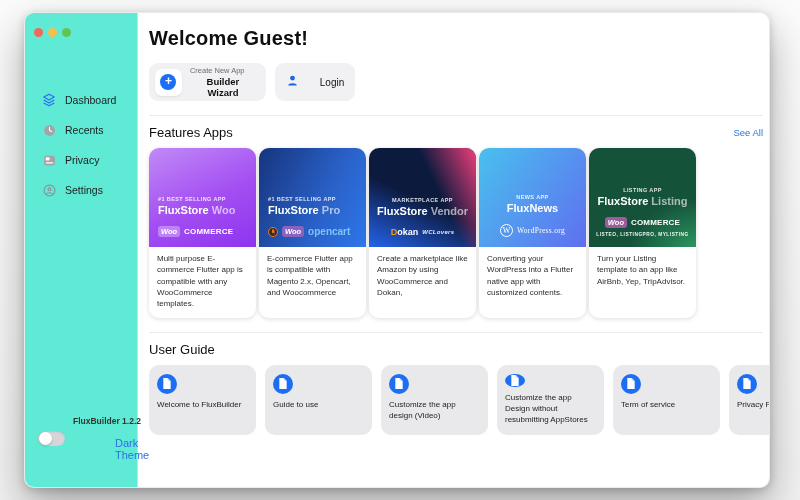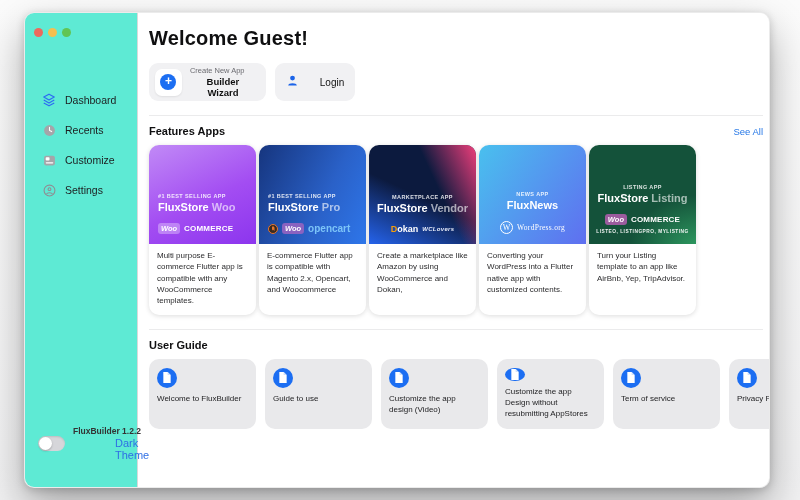--- a/index.html
+++ b/index.html
@@ -27,21 +27,21 @@
   .tl.red { background:#ec6a5e; } .tl.yellow { background:#f5bf4f; } .tl.green { background:#61c554; }
   .nav { margin-top:48px; display:flex; flex-direction:column; }
   .nav-item { display:flex; align-items:center; gap:9px; padding:8px 0 8px 17px; cursor:pointer; }
   .nav-ic { width:14px; height:14px; display:inline-flex; align-items:center; justify-content:center; }
   .nav-label { font-size:10.5px; color:#1d1d1f; }
   .side-footer { margin-top:auto; padding:0 0 26px 13px; display:flex; align-items:center; gap:8px; }
   .toggle { width:27px; height:15px; border-radius:8px; background:#d6d6da;
     box-shadow:inset 0 1px 2px rgba(0,0,0,.12); position:relative; cursor:pointer; flex-shrink:0; }
   .toggle .knob { position:absolute; left:1px; top:1px; width:13px; height:13px; border-radius:50%;
     background:#ffffff; box-shadow:0 1px 2px rgba(0,0,0,.25); }
-  .foot-texts { display:flex; flex-direction:column; gap:1px; }
+  .foot-texts { display:flex; flex-direction:column; gap:11px; }
   .foot-version { font-size:8.5px; font-weight:700; color:#333; }
   .foot-theme { font-size:11px; color:#2f6fe4; cursor:pointer;margin-left:42px; }
   
   .main { flex:1; padding:14px 0 0 11px; overflow:hidden; position:relative; }
   .page-title { font-size:20px; font-weight:700; color:#0f0f10; letter-spacing:.2px; }
   .actions { display:flex; gap:9px; margin-top:13px; }
   .btn { border:none; background:#f1f1f3; border-radius:9px; height:38px; display:flex;
     align-items:center; cursor:pointer; font-family:inherit; }
   .btn-create { width:117px; padding:0 10px 0 6px; gap:8px; }
   .plus-wrap { width:27px; height:27px; background:#ffffff; border-radius:7px;
@@ -49,21 +49,21 @@
   .plus-circle { width:16px; height:16px; background:#1c6ef2; border-radius:50%; color:#fff;
     font-size:12px; line-height:15px; text-align:center; font-weight:700; display:block; }
   .btn-texts { display:flex; flex-direction:column; align-items:flex-start; gap:1px; }
   .btn-top { font-size:7.5px; color:#6b6b70; }
   .btn-bottom { font-size:9.5px; font-weight:700; color:#111; }
   .btn-login { width:80px; padding:0 12px; gap:21px; justify-content:center; }
   .btn-login span.lbl { font-size:10px; color:#111; }
   .divider { border-top:1px solid #ebebec; margin:14px 6px 0 0; }
   .section-head { display:flex; align-items:center; justify-content:space-between;
     margin:9px 6px 0 0; }
-  .section-title { font-size:11px; font-weight:700; color:#0f0f10; }
+  .section-title { font-size:13px; font-weight:400; color:#0f0f10; }
   .see-all { font-size:9.5px; color:#2577e6; cursor:pointer; text-decoration:none; }
   
   .cards-row { display:flex; gap:3px; margin-top:8px; }
   .fcard { width:107px; flex-shrink:0; background:#fff; border-radius:10px;
     box-shadow:0 1px 5px rgba(0,0,0,.14); overflow:hidden; cursor:pointer; }
   .hero { height:99px; display:flex; flex-direction:column; justify-content:flex-end;
     padding:0 8px 10px 9px; color:#fff; }
   .hero.center { align-items:center; text-align:center; padding:0 6px 10px 6px; }
   .hero1 { background:linear-gradient(155deg,#c18af6 0%,#a34df2 55%,#8c35ee 100%); }
   .hero2 { background:linear-gradient(115deg,#16357e 0%,#2a61c8 60%,#2e76ea 100%);justify-content:flex-end; }
@@ -141,21 +141,21 @@
         <span class="nav-label">Recents</span>
       </div>
       <div class="nav-item">
         <span class="nav-ic">
           <svg width="13" height="13" viewBox="0 0 24 24">
             <rect x="2" y="3" width="20" height="18" rx="4" fill="#a5a5a9"></rect>
             <rect x="5" y="6" width="7" height="6" rx="1.5" fill="#fff"></rect>
             <rect x="5" y="15" width="14" height="2.6" rx="1.3" fill="#fff"></rect>
           </svg>
         </span>
-        <span class="nav-label">Customize</span>
+        <span class="nav-label">Privacy</span>
       </div>
       <div class="nav-item">
         <span class="nav-ic">
           <svg width="13" height="13" viewBox="0 0 24 24" fill="none" stroke="#8e8e93" stroke-width="2">
             <circle cx="12" cy="12" r="10"></circle>
             <circle cx="12" cy="9.5" r="2.6"></circle>
             <path d="M6.5 18.5 C8 15.5 16 15.5 17.5 18.5"></path>
           </svg>
         </span>
         <span class="nav-label">Settings</span>

